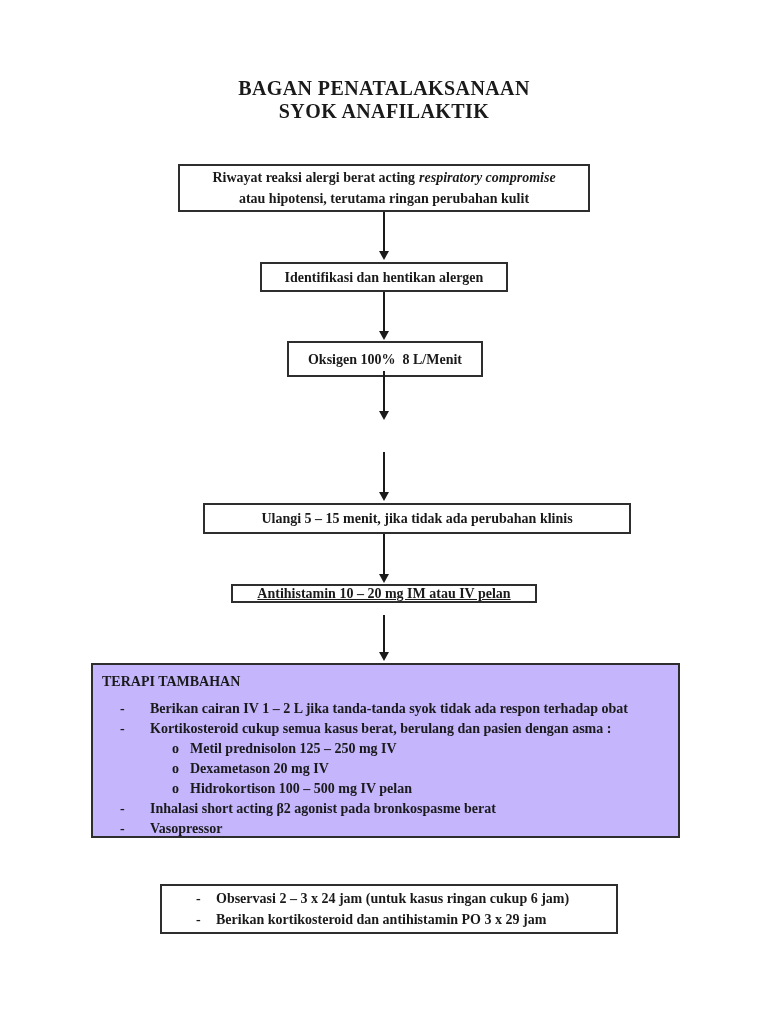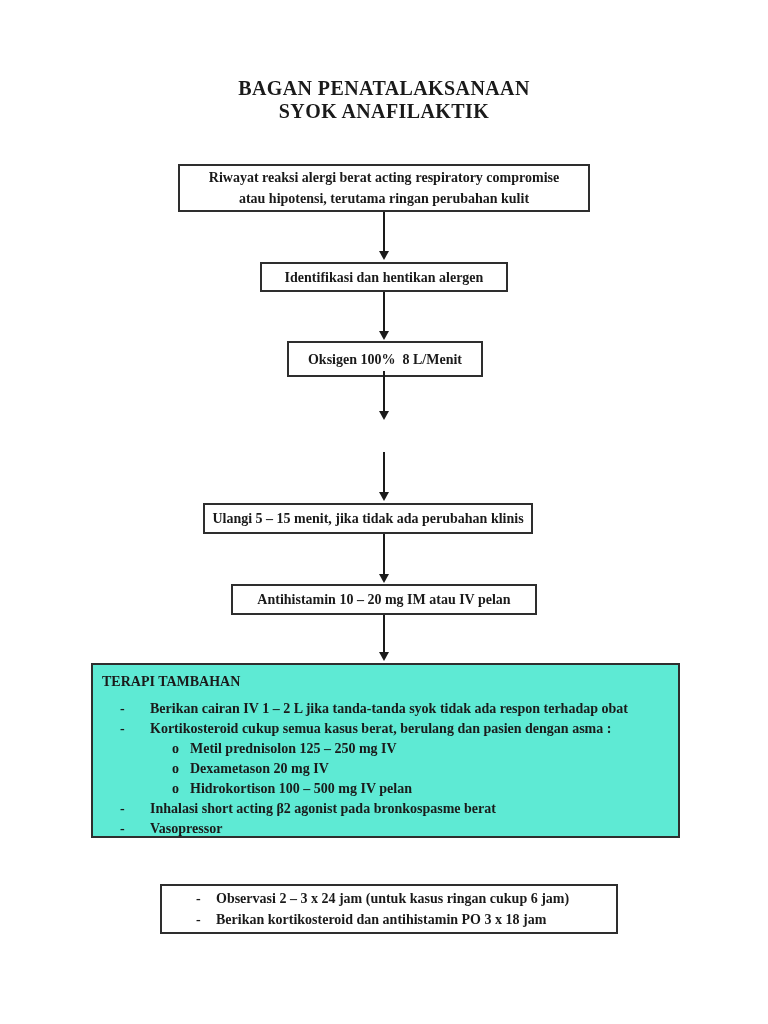--- a/index.html
+++ b/index.html
@@ -31,27 +31,27 @@
     background: #ffffff;
     display: flex;
     flex-direction: column;
     justify-content: center;
     text-align: center;
     font-weight: bold;
     font-size: 14px;
     line-height: 21px;
     color: #1a1a1a;
   }
-  .fbox .it { margin-left: 4px; }
+  .fbox .it { font-style: italic; margin-left: 4px; }
   .b1 { left: 178px; top: 164px; width: 412px; height: 48px; }
   .b2 { left: 260px; top: 262px; width: 248px; height: 30px; text-align: center; }
   .b3 { left: 287px; top: 341px; width: 196px; height: 36px; }
   .b4 { left: 150px; top: 422px; width: 467px; height: 30px; }
-  .b5 { left: 203px; top: 503px; width: 330px; height: 31px; }
-  .b6 { left: 231px; top: 584px; width: 306px; height: 31px; }
+  .b5 { left: 203px; top: 503px; width: 428px; height: 31px; }
+  .b6 { left: 231px; top: 584px; width: 306px; height: 19px; text-decoration: underline; }
   .arrow {
     position: absolute;
     left: 383px;
     width: 2px;
     background: #1a1a1a;
   }
   .arrow::after {
     content: "";
     position: absolute;
     left: -4px;
@@ -66,21 +66,21 @@
   .a3 { top: 371px; height: 40px; }
   .a4 { top: 452px; height: 40px; }
   .a5 { top: 534px; height: 40px; }
   .a6 { top: 615px; height: 37px; }
   .terapi {
     position: absolute;
     left: 91px; top: 663px;
     width: 589px; height: 175px;
     box-sizing: border-box;
     border: 2px solid #2e2e2e;
-    background: #5eead4;
+    background: #c4b5fd;
     font-weight: bold;
     font-size: 14px;
     color: #1a1a1a;
   }
   .t-title {
     margin: 6px 0 7px 9px;
     line-height: 21px;
     font-size: 14px;
   }
   .t-item { position: relative; line-height: 20px; }
@@ -183,17 +183,17 @@
     </div>
   </div>
 
   <div class="obs">
     <div class="o-item">
       <span class="bullet">-</span>
       <span class="txt">Observasi 2 – 3 x 24 jam (untuk kasus ringan cukup 6 jam)</span>
     </div>
     <div class="o-item">
       <span class="bullet">-</span>
-      <span class="txt">Berikan kortikosteroid dan antihistamin PO 3 x 18 jam</span>
+      <span class="txt">Berikan kortikosteroid dan antihistamin PO 3 x 29 jam</span>
     </div>
   </div>
 
 </div>
 
 </body></html>

